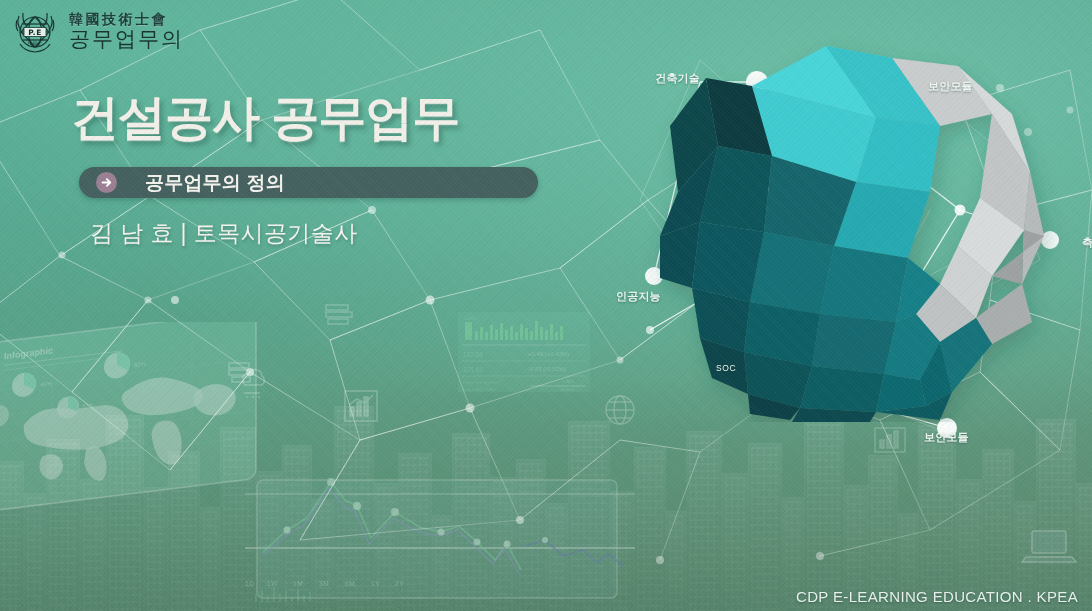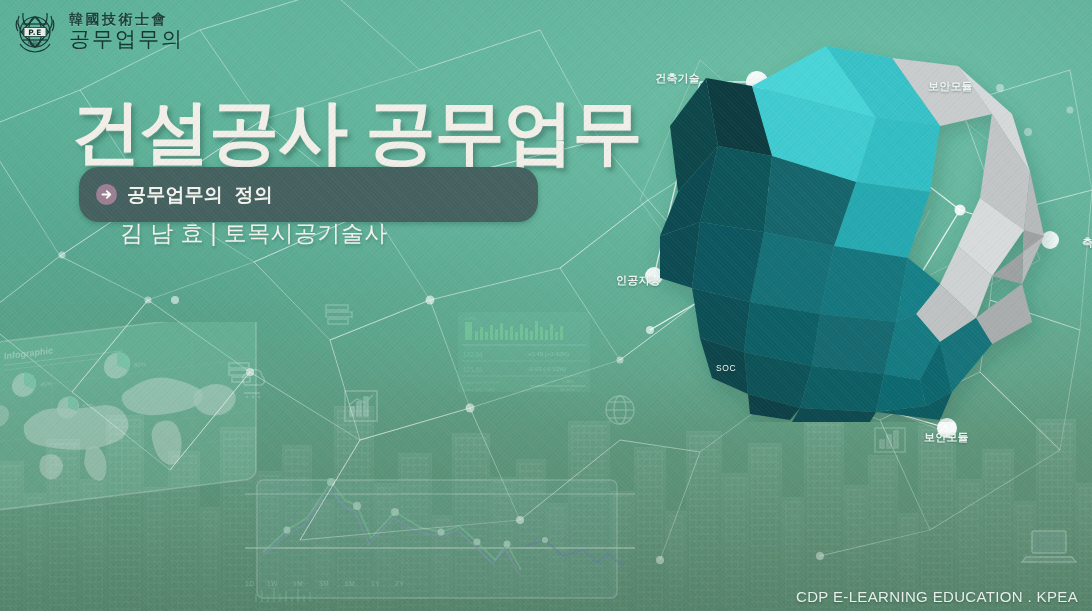--- a/index.html
+++ b/index.html
@@ -72,45 +72,44 @@
   }
   .logo-kor{
     font-family:"DejaVu Sans","Liberation Sans",sans-serif;
     font-size:21px; font-weight:500; letter-spacing:2px;
     color:#16332f; margin-top:3px;
   }
 
   
   .title{
     position:absolute; left:71px; top:86px;
-    font-size:70px; font-weight:800; letter-spacing:-1px;
+    font-size:48px; font-weight:800; letter-spacing:-1px;
     color:#f2efe9; white-space:nowrap;
     text-shadow:3px 4px 5px rgba(25,70,60,.38), 0 1px 0 rgba(255,255,255,.25);
   }
 
   .subbar{
     position:absolute; left:79px; top:167px;
-    width:459px; height:55px;
+    width:459px; height:31px;
     background:#44605f; border-radius:20px;
-    display:flex; align-items:center; padding-left:17px; gap:10px;
+    display:flex; align-items:center; padding-left:17px; gap:28px;
     box-shadow:0 2px 5px rgba(22,60,52,.28);
-    font-family:Liberation Mono, monospace;
   }
   .subbar .dot{
     width:21px; height:21px; border-radius:50%;
     background:#9b7f93; flex:0 0 21px;
     display:flex; align-items:center; justify-content:center;
   }
   .subbar .dot svg{ display:block; }
   .subbar .lbl{
     font-size:19px; font-weight:700; color:#f3f1ec; letter-spacing:.2px;
   }
 
   .author{
-    position:absolute; left:120px; top:218px;
+    position:absolute; left:90px; top:218px;
     font-size:23px; font-weight:400; letter-spacing:.4px;
     color:#f4f2ed;
     text-shadow:1px 2px 3px rgba(25,70,60,.30);
     white-space:nowrap;
   }
 
   
   .nlabel{
     position:absolute;
     color:#eef6f2; font-size:11px; font-weight:700;
@@ -515,21 +514,21 @@
       <polygon points="160,386 236,390 230,400 152,400" fill="#0c4a50"></polygon>
       <polygon points="286,384 280,358 300,320 336,296 300,320 312,370" fill="#0f666d"></polygon>
       <polygon points="236,390 286,384 312,370 300,398" fill="#0d5a61"></polygon>
       <polygon points="300,320 336,296 352,322 312,370" fill="#12737a"></polygon>
     </g>
   </svg>
 
   <div class="nlabel" style="left:700px; top:78px; transform:translate(-100%,-50%);">건축기술</div>
   <div class="nlabel" style="left:928px; top:86px; transform:translateY(-50%);">보안모듈</div>
   <div class="nlabel" style="left:1062px; top:242px; transform:translateY(-50%);margin-left:20px;">측량</div>
-  <div class="nlabel" style="left:616px; top:280px; transform:translateY(-50%);">인공지능</div>
+  <div class="nlabel" style="left:616px; top:296px; transform:translateY(-50%);">인공지능</div>
   <div class="nlabel sm" style="left:716px; top:368px; transform:translateY(-50%);">SOC</div>
   <div class="nlabel" style="left:924px; top:437px; transform:translateY(-50%);">보안모듈</div>
 
   <div class="logo-wrap">
     <div class="logo-mark">
       <svg viewBox="0 0 50 50" width="50" height="50">
         <g stroke="#143531" stroke-width="1.2" fill="none">
 
           <path d="M9 10 q-3 8 2 14 M13 7 q-1 9 4 13 M41 10 q3 8 -2 14 M37 7 q1 9 -4 13"></path>
           <path d="M7 14 q-2 6 1 11 M43 14 q2 6 -1 11"></path>

